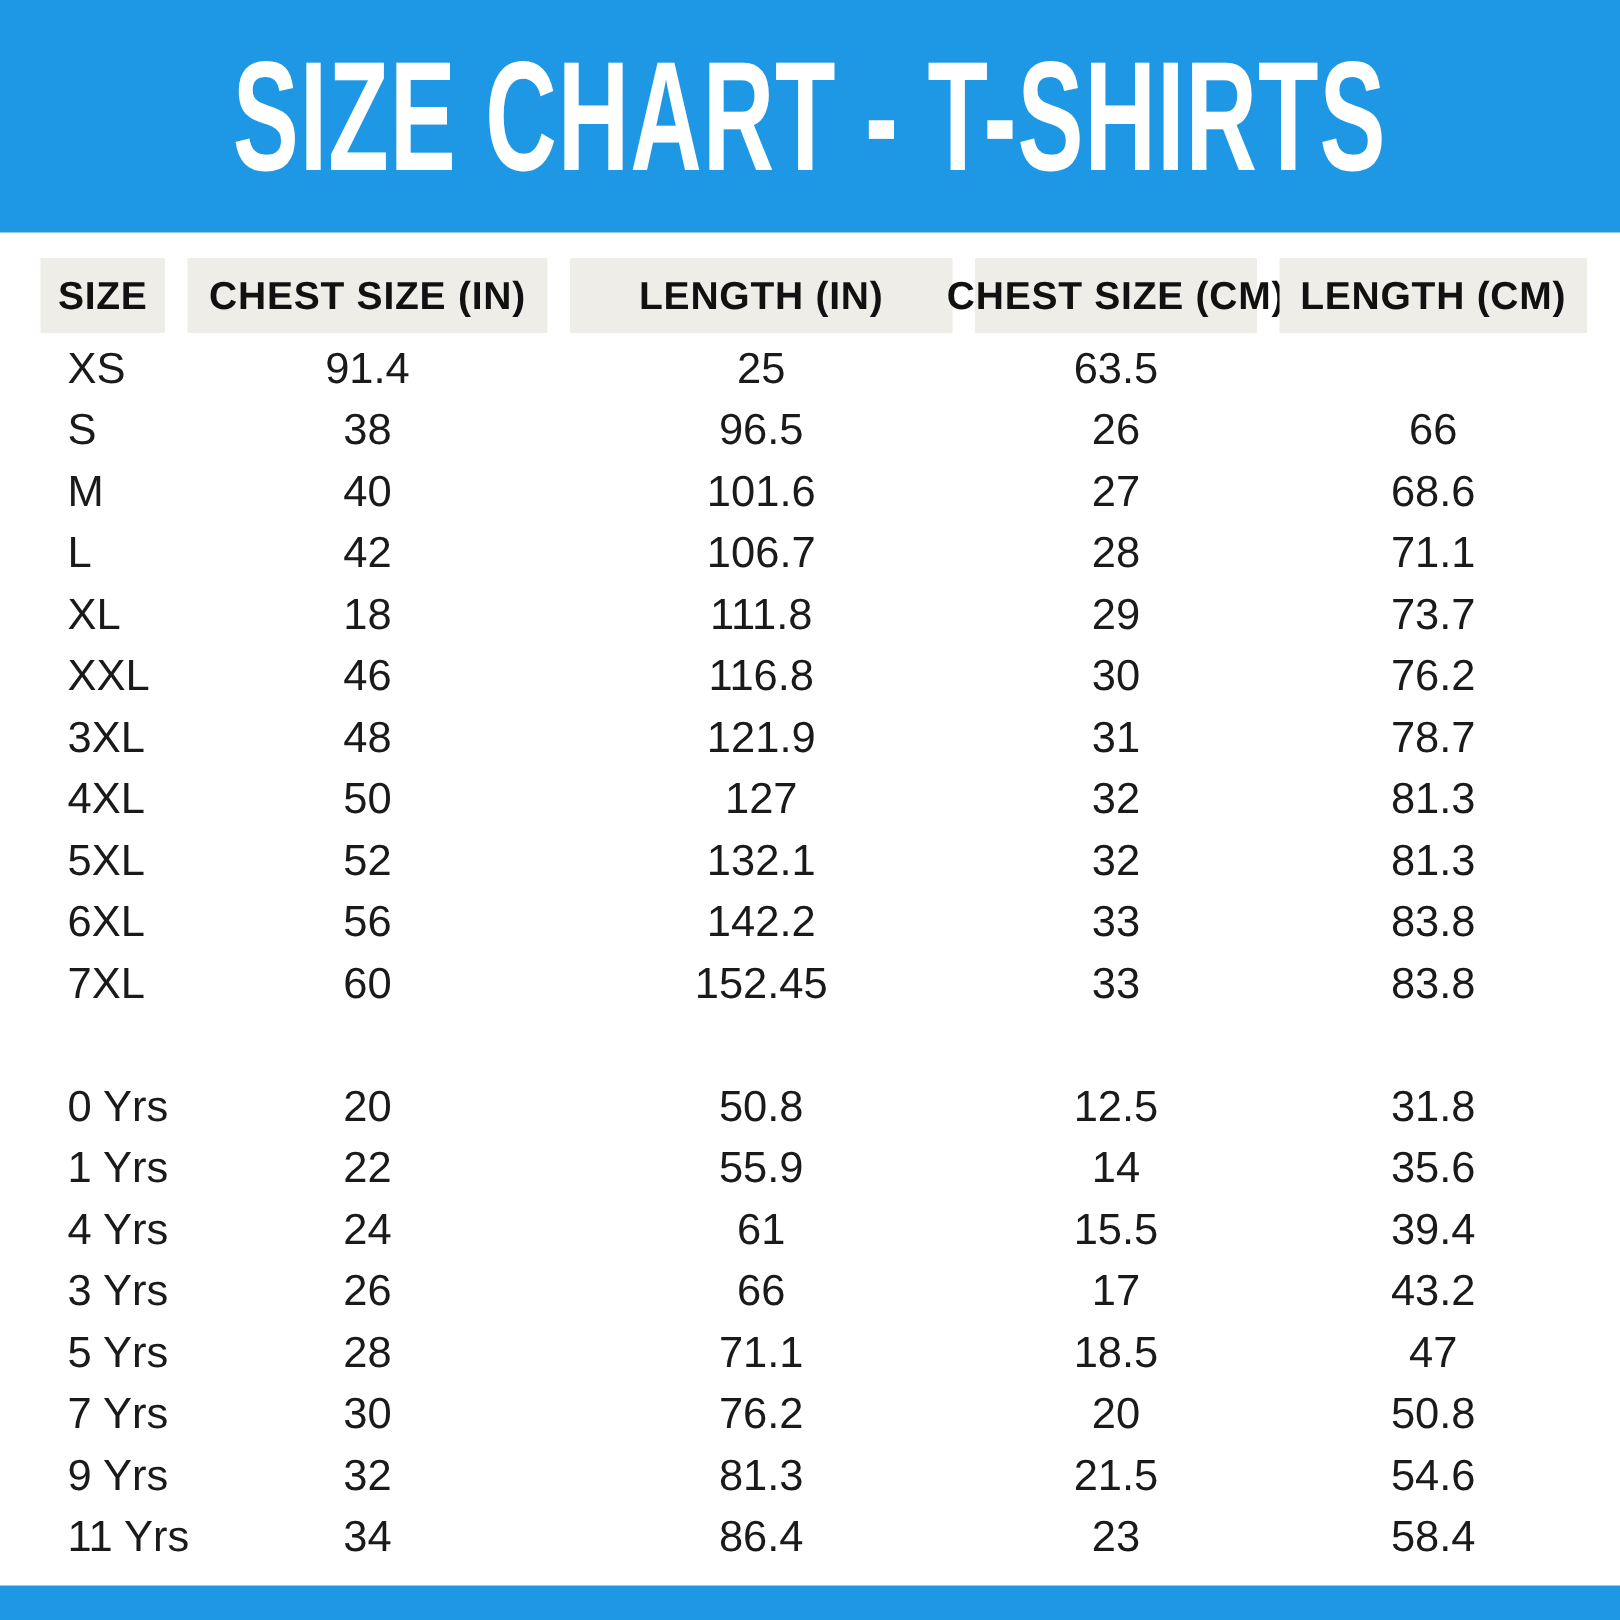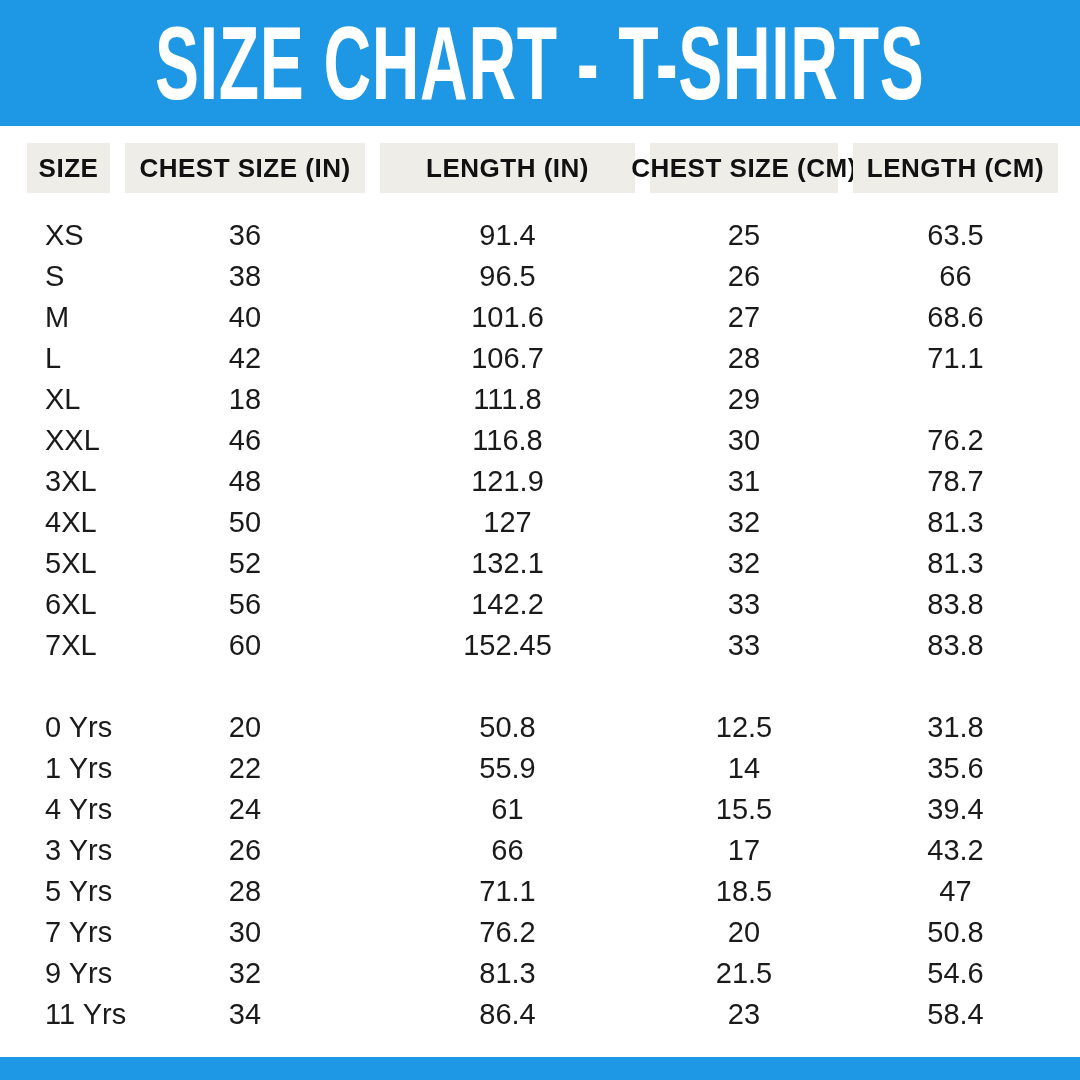--- a/index.html
+++ b/index.html
@@ -1,21 +1,21 @@
 <!DOCTYPE html>
 <html style="--accent: #1E98E4; --th-bg: #EFEDE8;"><head>
 <meta charset="utf-8">
 <style>
   html,body{margin:0;padding:0;background:#fff;}
   .page{
     width:1080px;height:1080px;position:relative;overflow:hidden;
     background:#fff;font-family:"Liberation Sans",sans-serif;
   }
   .banner{
-    height:126px;background:var(--accent,#1E98E4);
+    height:155px;background:var(--accent,#1E98E4);
     display:flex;align-items:center;justify-content:center;
   }
   .title{
     color:#fff;font-weight:bold;font-size:100px;line-height:1;
     white-space:nowrap;letter-spacing:1px;
     transform:scale(0.66,1.04);transform-origin:center center;
   }
   .grid-row{
     display:grid;
     grid-template-columns:83px 240px 255px 188px 205px;
@@ -23,21 +23,21 @@
     margin-left:27px;
   }
   .thead{margin-top:17px;}
   .th{
     background:var(--th-bg,#EFEDE8);
     height:50px;
     display:flex;align-items:center;justify-content:center;
     font-weight:bold;font-size:26px;color:#111;
     letter-spacing:.5px;white-space:nowrap;
   }
-  .tbody{margin-top:22px;}
+  .tbody{margin-top:4px;}
   .td{
     height:41px;line-height:41px;
     font-size:29px;color:#1a1a1a;
     text-align:center;white-space:nowrap;
   }
   .td.size{text-align:left;padding-left:18px;}
   .spacer{height:41px;}
   .footer{
     position:absolute;left:0;bottom:0;width:100%;height:23px;
     background:var(--accent,#1E98E4);
@@ -56,21 +56,20 @@
     <div class="th">SIZE</div>
     <div class="th">CHEST SIZE (IN)</div>
     <div class="th">LENGTH (IN)</div>
     <div class="th">CHEST SIZE (CM)</div>
     <div class="th">LENGTH (CM)</div>
   </div>
 
   <div class="tbody">
       <div class="grid-row">
         <div class="td size">XS</div>
-        <div class="td">36</div>
         <div class="td">91.4</div>
         <div class="td">25</div>
         <div class="td">63.5</div>
       </div>
       <div class="grid-row">
         <div class="td size">S</div>
         <div class="td">38</div>
         <div class="td">96.5</div>
         <div class="td">26</div>
         <div class="td">66</div>
@@ -87,20 +86,21 @@
         <div class="td">42</div>
         <div class="td">106.7</div>
         <div class="td">28</div>
         <div class="td">71.1</div>
       </div>
       <div class="grid-row">
         <div class="td size">XL</div>
         <div class="td">18</div>
         <div class="td">111.8</div>
         <div class="td">29</div>
+        <div class="td">73.7</div>
       </div>
       <div class="grid-row">
         <div class="td size">XXL</div>
         <div class="td">46</div>
         <div class="td">116.8</div>
         <div class="td">30</div>
         <div class="td">76.2</div>
       </div>
       <div class="grid-row">
         <div class="td size">3XL</div>

